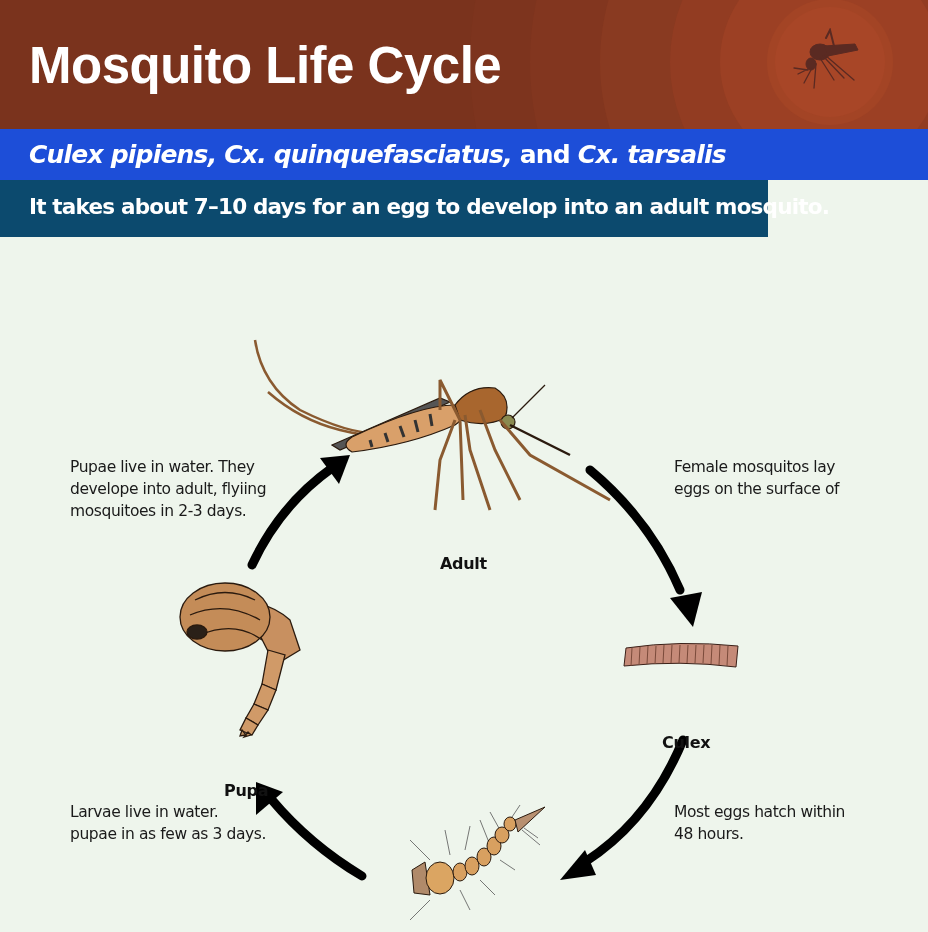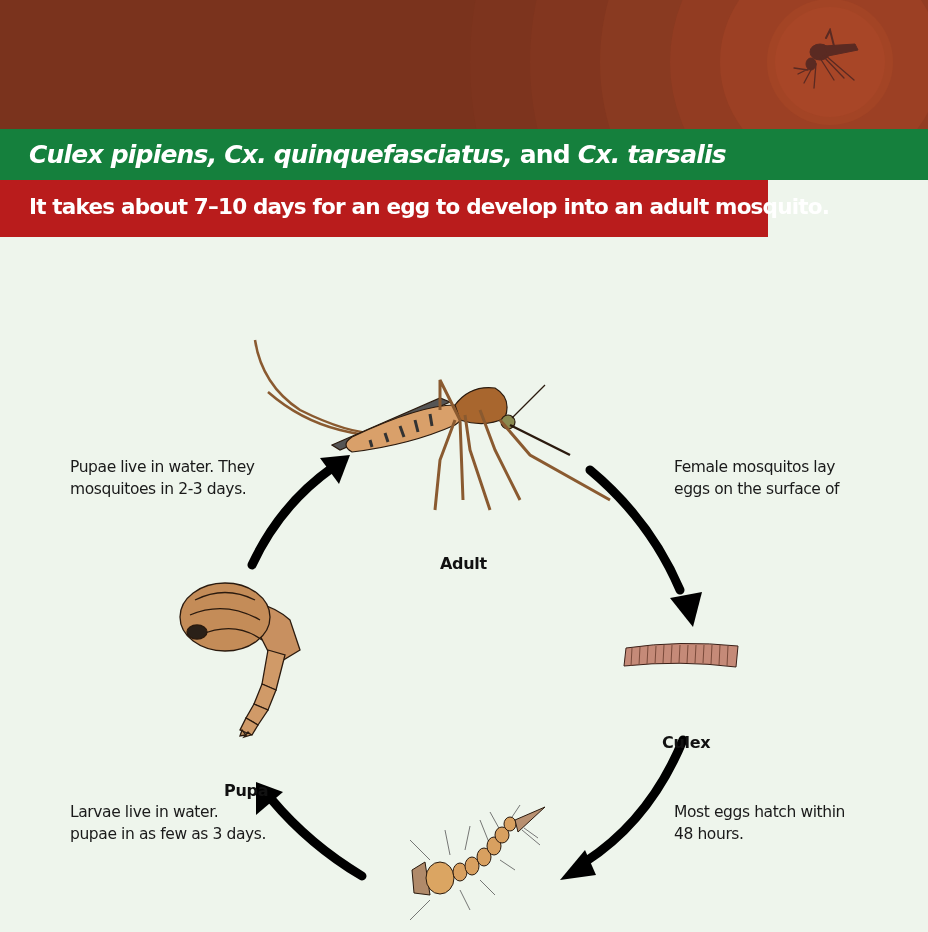--- a/index.html
+++ b/index.html
@@ -11,32 +11,32 @@
     background: #7a331d; overflow: hidden;
   }
   .title-band .rings { position: absolute; left: 0; top: 0; }
   .title-text {
     position: absolute; left: 29px; top: 36px;
     font-family: "Liberation Sans", sans-serif; font-weight: bold;
     font-size: 51px; color: #ffffff; letter-spacing: -0.5px; line-height: 60px;
   }
   .species-band {
     position: absolute; left: 0; top: 129px; width: 928px; height: 51px;
-    background: #15803d;
+    background: #1d4ed8;
   }
   .species-text {
     position: absolute; left: 29px; top: 11px;
     font-family: "DejaVu Sans", sans-serif; font-weight: bold;
     font-size: 25px; color: #ffffff; letter-spacing: -0.8px; line-height: 30px;
     white-space: nowrap;
   }
   .species-text .it { font-style: italic; }
   .info-band {
     position: absolute; left: 0; top: 180px; width: 768px; height: 57px;
-    background: #b91c1c;
+    background: #0c4a6e;
   }
   .info-text {
     position: absolute; left: 29px; top: 13px;
     font-family: "DejaVu Sans", sans-serif; font-weight: bold;
     font-size: 21.5px; color: #ffffff; letter-spacing: -0.8px; line-height: 28px;
     white-space: nowrap;
   }
 
   .diagram { position: absolute; left: 0; top: 237px; width: 928px; height: 695px; }
   .diagram svg.art { position: absolute; left: 0; top: 0; }
@@ -66,20 +66,21 @@
   </svg>
   <svg width="90" height="70" style="position:absolute;left:790px;top:28px">
     <g fill="#5a2a22" stroke="#5a2a22" stroke-linecap="round">
       <ellipse cx="30" cy="24" rx="10" ry="8"></ellipse>
       <path d="M34 18 L65 16 L68 22 L38 28 Z"></path>
       <path d="M36 10 L40 2 L44 18" fill="none" stroke-width="2"></path>
       <ellipse cx="21" cy="36" rx="5" ry="6"></ellipse>
       <path d="M20 40 L8 46 M22 40 L14 55 M26 36 L24 60 M30 30 L44 52 M33 28 L54 50 M35 27 L64 52 M18 42 L4 40" fill="none" stroke-width="1.3"></path>
     </g>
   </svg>
+  <div class="title-text">Mosquito Life Cycle</div>
 </div>
 
 <div class="species-band">
   <div class="species-text">
     <span class="it">Culex pipiens, Cx. quinquefasciatus,</span><span> and </span><span class="it">Cx. tarsalis</span>
   </div>
 </div>
 
 <div class="info-band">
   <div class="info-text">It takes about 7–10 days for an egg to develop into an adult mosquito.</div>
@@ -183,20 +184,21 @@
     </g>
   </svg>
 
   <div class="stage-label" style="left:440px;top:277px">Adult</div>
   <div class="stage-label" style="left:662px;top:456px">Culex</div>
   <div class="stage-label" style="left:484px;top:668px">Cycle</div>
   <div class="stage-label" style="left:224px;top:504px">Pupa</div>
 
   <div class="desc" style="left:70px;top:219px">
     <div>Pupae live in water. They</div>
+    <div>develope into adult, flyiing</div>
     <div>mosquitoes in 2-3 days.</div>
   </div>
   <div class="desc" style="left:674px;top:219px">
     <div>Female mosquitos lay</div>
     <div>eggs on the surface of</div>
   </div>
   <div class="desc" style="left:674px;top:564px">
     <div>Most eggs hatch within</div>
     <div>48 hours.</div>
   </div>

